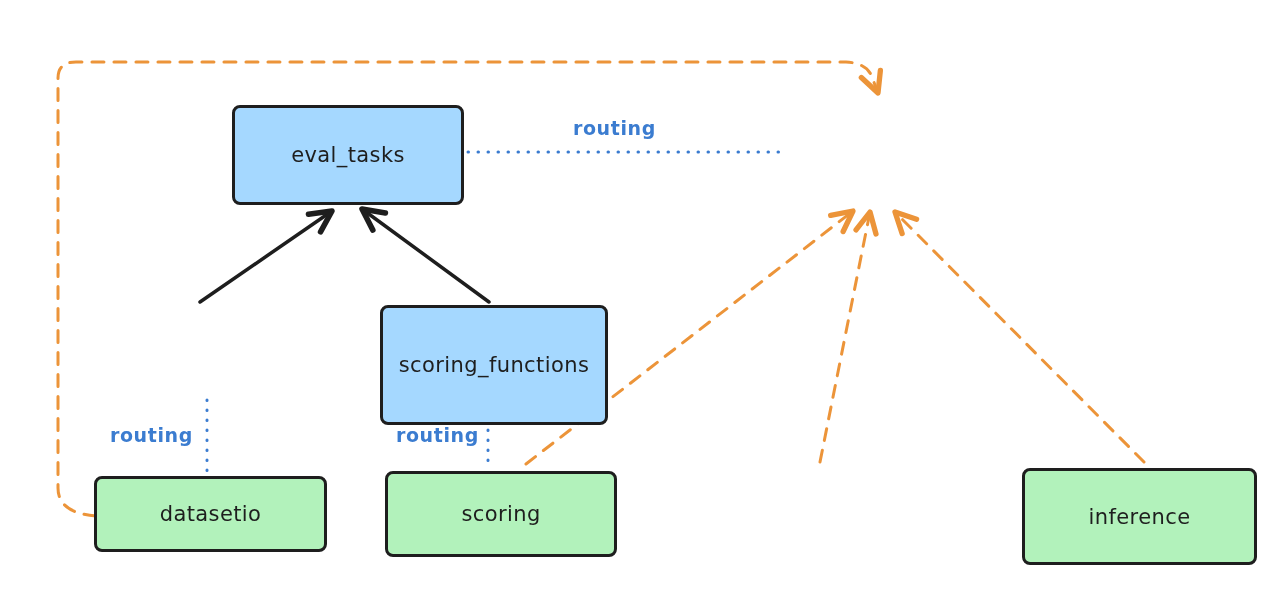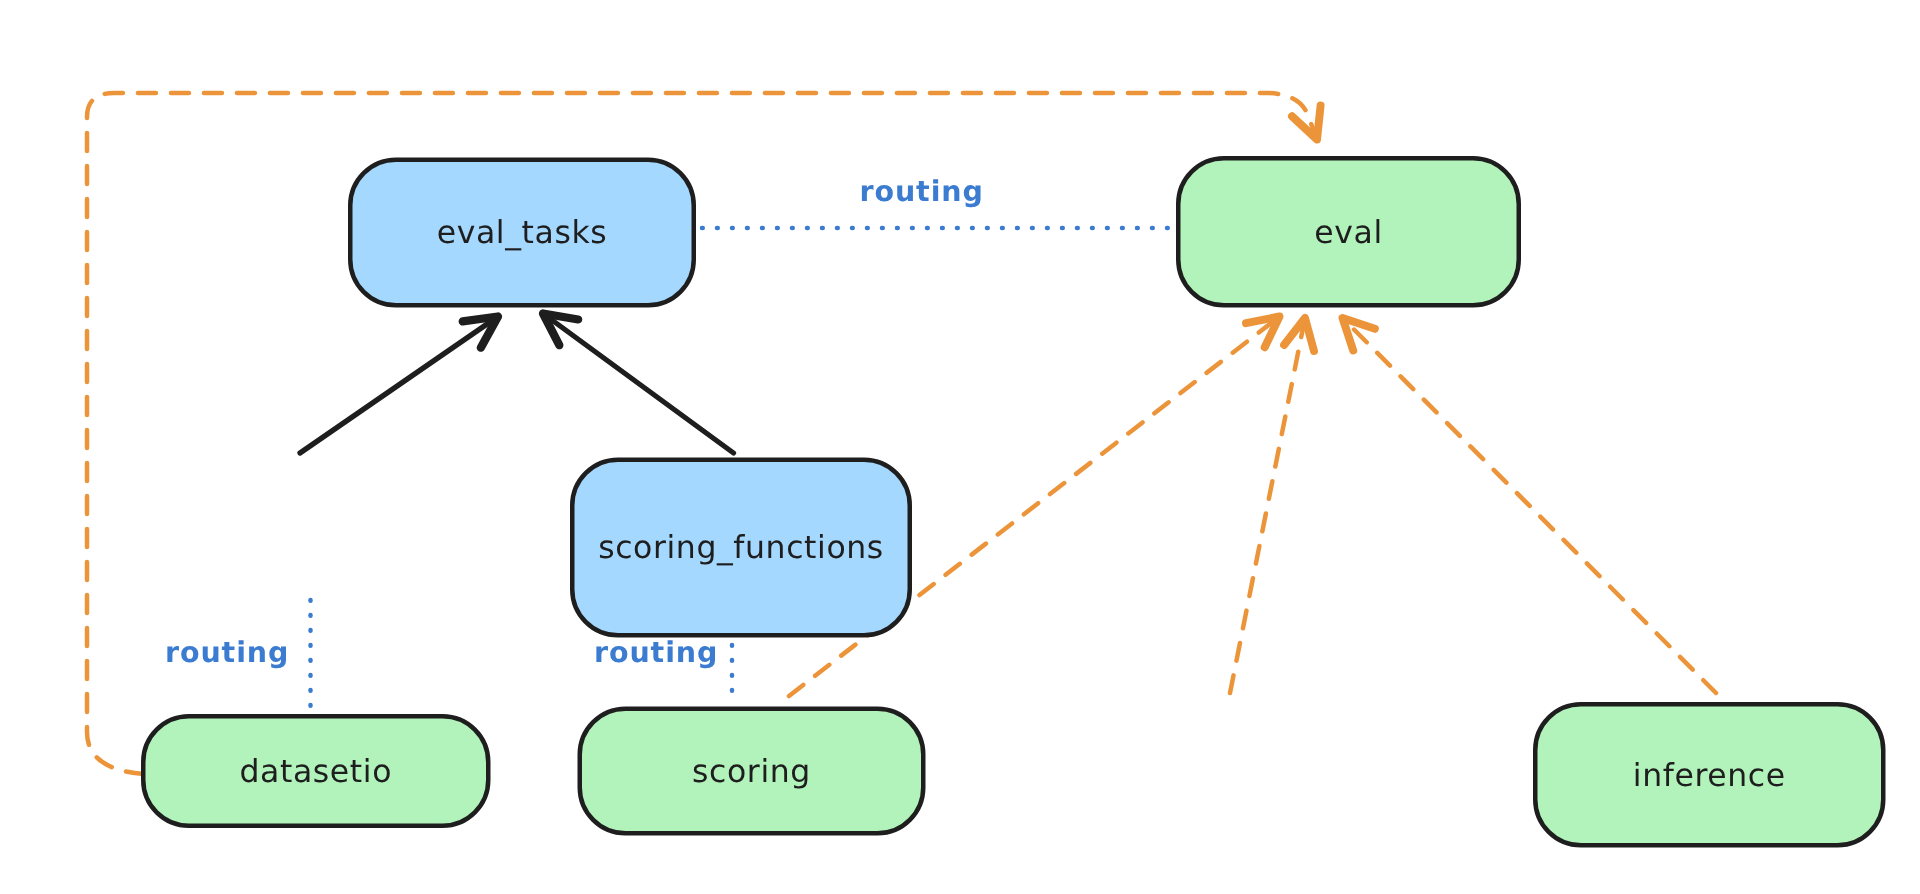--- a/index.html
+++ b/index.html
@@ -21,21 +21,21 @@
   .edges{position:absolute;left:0;top:0;width:1280px;height:596px;}
   .edge-black{stroke:var(--stroke);stroke-width:3.5;fill:none;stroke-linecap:round;}
   .edge-blue-dotted{stroke:var(--routing-blue);stroke-width:3;fill:none;stroke-linecap:round;stroke-dasharray:0.5 9.5;}
   .edge-orange{stroke:var(--orange);stroke-width:3;fill:none;stroke-linecap:round;stroke-dasharray:12 10;}
   .mk-black{stroke:var(--stroke);fill:none;}
   .mk-orange{stroke:var(--orange);fill:none;}
   .node{
     position:absolute;
     display:flex;align-items:center;justify-content:center;
     border:3px solid var(--stroke);
-    border-radius:32px;
+    border-radius:8px;
     box-sizing:border-box;
     color:var(--stroke);
     font-size:21px;
     letter-spacing:0.4px;
   }
   .node.blue{background:var(--blue-fill);}
   .node.green{background:var(--green-fill);}
   .edge-label{
     position:absolute;
     color:var(--routing-blue);
@@ -70,23 +70,20 @@
     <path class="edge-orange" d="M 96 516 Q 58 513 58 488 L 58 78 Q 58 62 76 62 L 846 62 Q 867 63 872 77 L 878 93" marker-end="url(#mOrange)"></path>
     <path class="edge-orange" d="M 526 464 L 853 211" marker-end="url(#mOrange)"></path>
     <path class="edge-orange" d="M 820 462 L 870 212" marker-end="url(#mOrange)"></path>
     <path class="edge-orange" d="M 1144 462 L 895 212" marker-end="url(#mOrange)"></path>
   </svg>
 
   <div class="node blue" style="left:232px;top:105px;width:232px;height:100px;">
     <span>eval_tasks</span>
   </div>
 
-  <div class="node green" style="left:784px;top:104px;width:230px;height:101px;">
-    <span>eval</span>
-  </div>
 
 
   <div class="node blue" style="left:380px;top:305px;width:228px;height:120px;">
     <span>scoring_functions</span>
   </div>
 
   <div class="node green" style="left:94px;top:476px;width:233px;height:76px;">
     <span>datasetio</span>
   </div>
 

